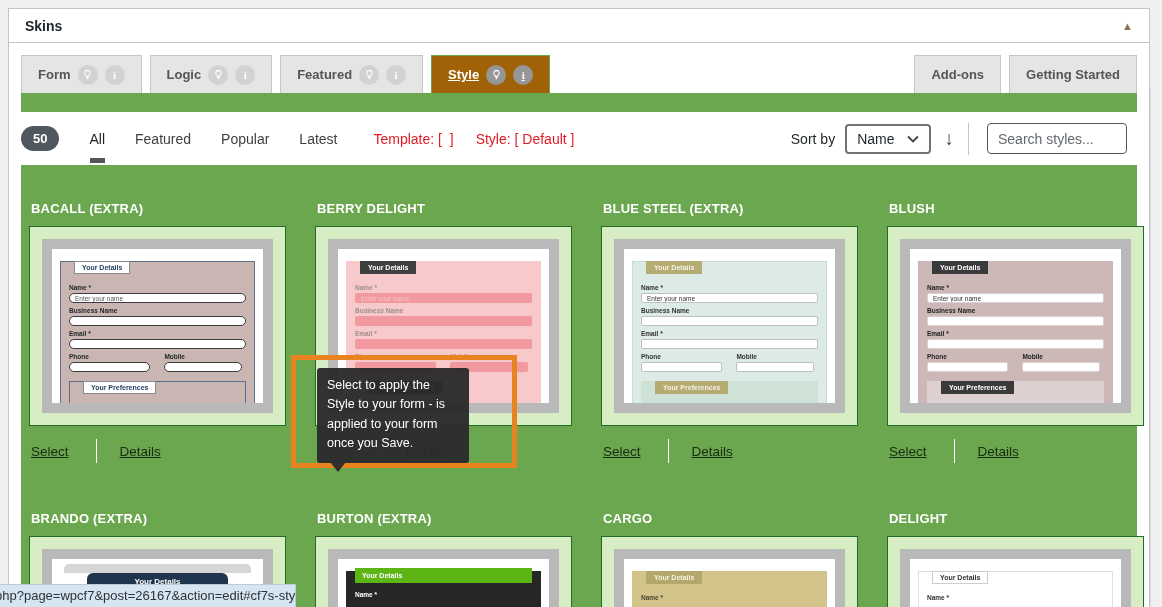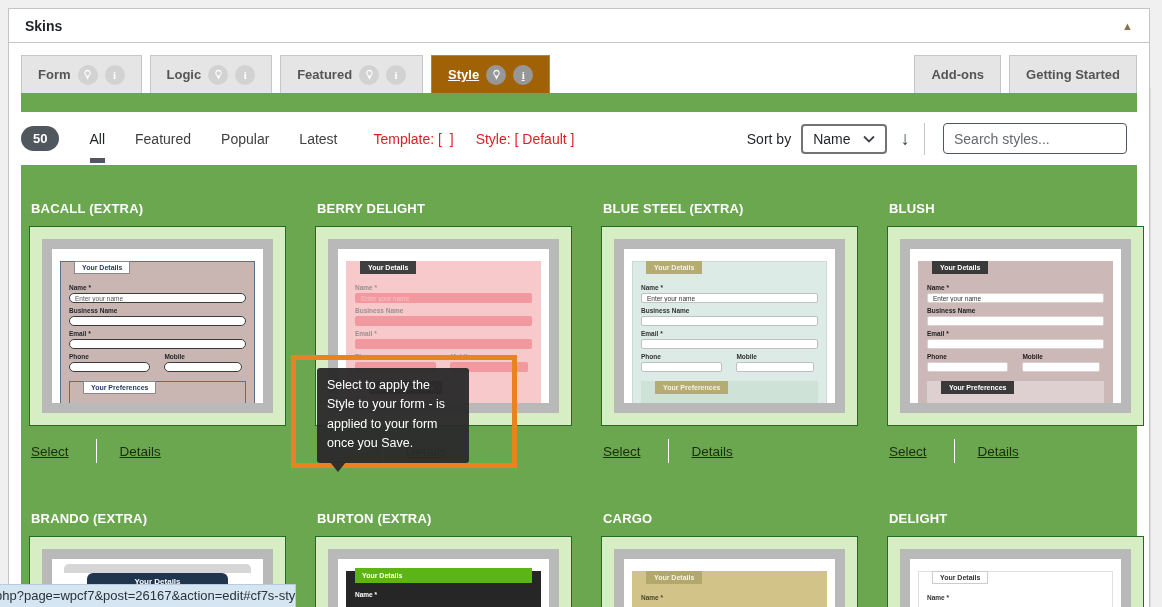--- a/index.html
+++ b/index.html
@@ -39,21 +39,21 @@
   .view.active::after { content:""; position:absolute; left:1px; bottom:-16px; width:15px; height:5px; background:#50575e; }
   .red-filters { display:flex; gap:22px; }
   .red-filter { font-size:14px; color:#e01b24; cursor:pointer; white-space:pre; }
   .spacer { flex:1; }
   .sort-group { display:flex; align-items:center; gap:10px; }
   .sort-label { font-size:14px; color:#1d2327; }
   .sort-select { display:flex; align-items:center; gap:12px; border:2px solid #737373;
                  border-radius:4px; padding:5px 10px; font-size:14px; color:#1d2327; cursor:pointer; }
   .sort-arrow { font-size:19px; color:#3c434a; margin:0 4px; cursor:pointer; }
   .v-divider { width:1px; height:32px; background:#c3c4c7; margin:0 18px 0 10px; }
-  .search-input { width:184px; height:31px; border:1px solid #50575e; border-radius:4px;
+  .search-input { width:140px; height:31px; border:1px solid #50575e; border-radius:4px;
                   font-size:14px; padding:0 10px; color:#1d2327; font-family:inherit; }
   .search-input::placeholder { color:#646970; }
 
   
   .content { background:#6ba74f; padding:36px 0 60px 8px; min-height:420px; }
   .grid { display:grid; grid-template-columns:repeat(4,257px); column-gap:29px; }
   .card { position:relative; margin-bottom:48px; }
   .card-title { color:#fff; font-size:13px; font-weight:bold; margin:0 0 10px 2px; letter-spacing:.2px; }
   .thumb { background:#d7eec5; border:1px solid #226b22; height:200px; padding:12px; cursor:pointer; }
   .thumb-frame { background:#b9b9b9; height:100%; padding:10px; }

